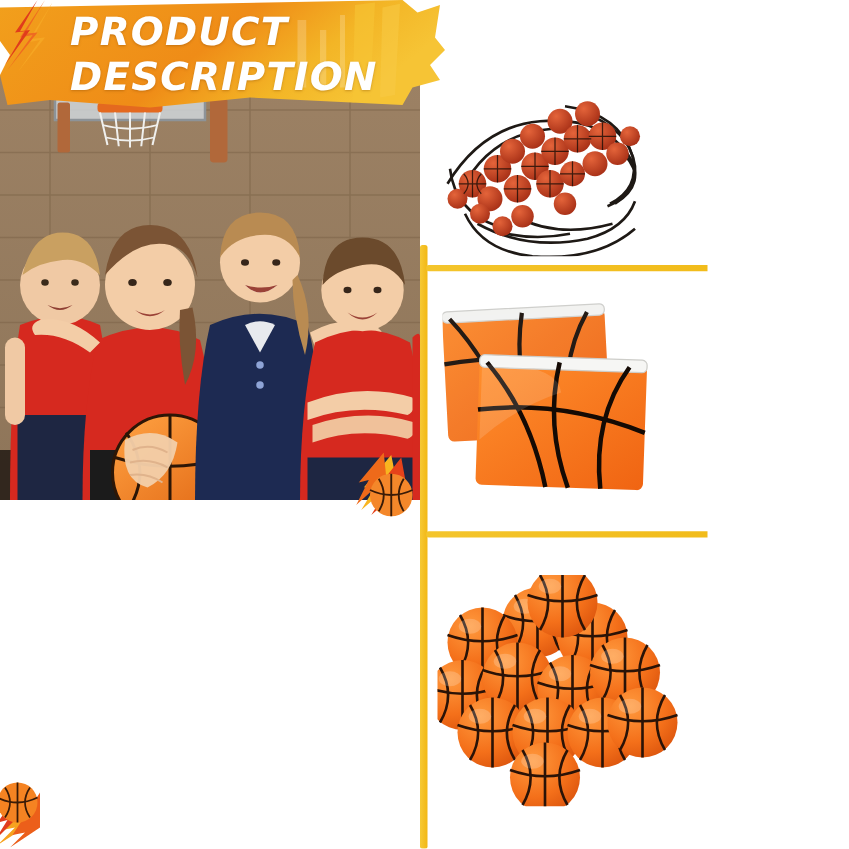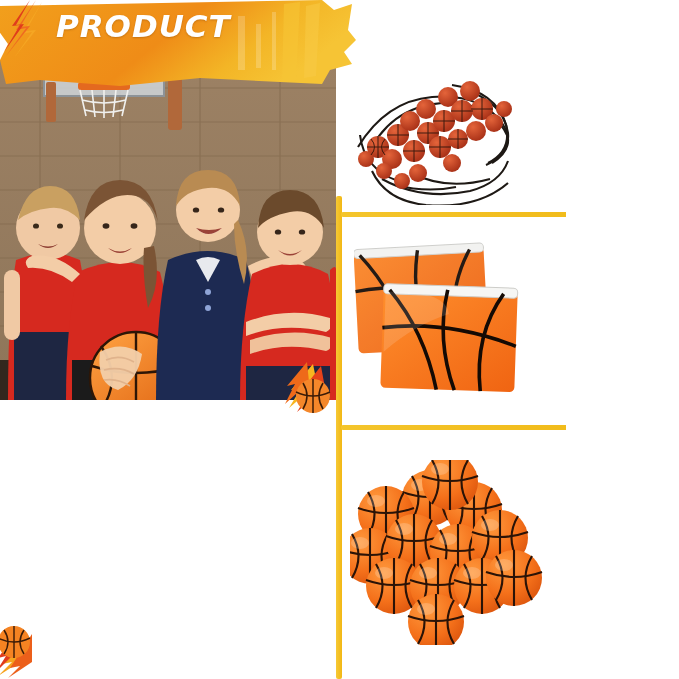--- a/index.html
+++ b/index.html
@@ -188,20 +188,21 @@
       </g>
     </svg>
     
     <svg class="abs" style="left:2px;top:0;" width="58" height="62" viewBox="0 0 58 62">
       <path d="M40 2 L20 34 L30 32 L12 58 L34 30 L24 31 Z" fill="#f5a623"></path>
       <path d="M34 0 L14 30 L24 28 L4 56 L28 26 L18 27 Z" fill="#ef6a21"></path>
       <path d="M28 0 L10 26 L18 25 L2 52 L22 24 L14 25 Z" fill="#e03c1c"></path>
     </svg>
     <div class="title-text">
       <div>PRODUCT</div>
+      <div>DESCRIPTION</div>
     </div>
   </div>
 
   <svg class="abs" style="left:612px;top:0;" width="62" height="58" viewBox="0 0 62 58">
     <path d="M44 0 L22 32 L32 30 L14 56 L38 28 L28 29 Z" fill="#f5a623"></path>
     <path d="M38 0 L16 28 L26 26 L8 54 L32 24 L22 25 Z" fill="#ef6a21"></path>
     <path d="M50 2 L34 26 L42 25 L28 50 L46 24 L38 25 Z" fill="#e8471c"></path>
   </svg>
 
   <div class="v-div"></div>

